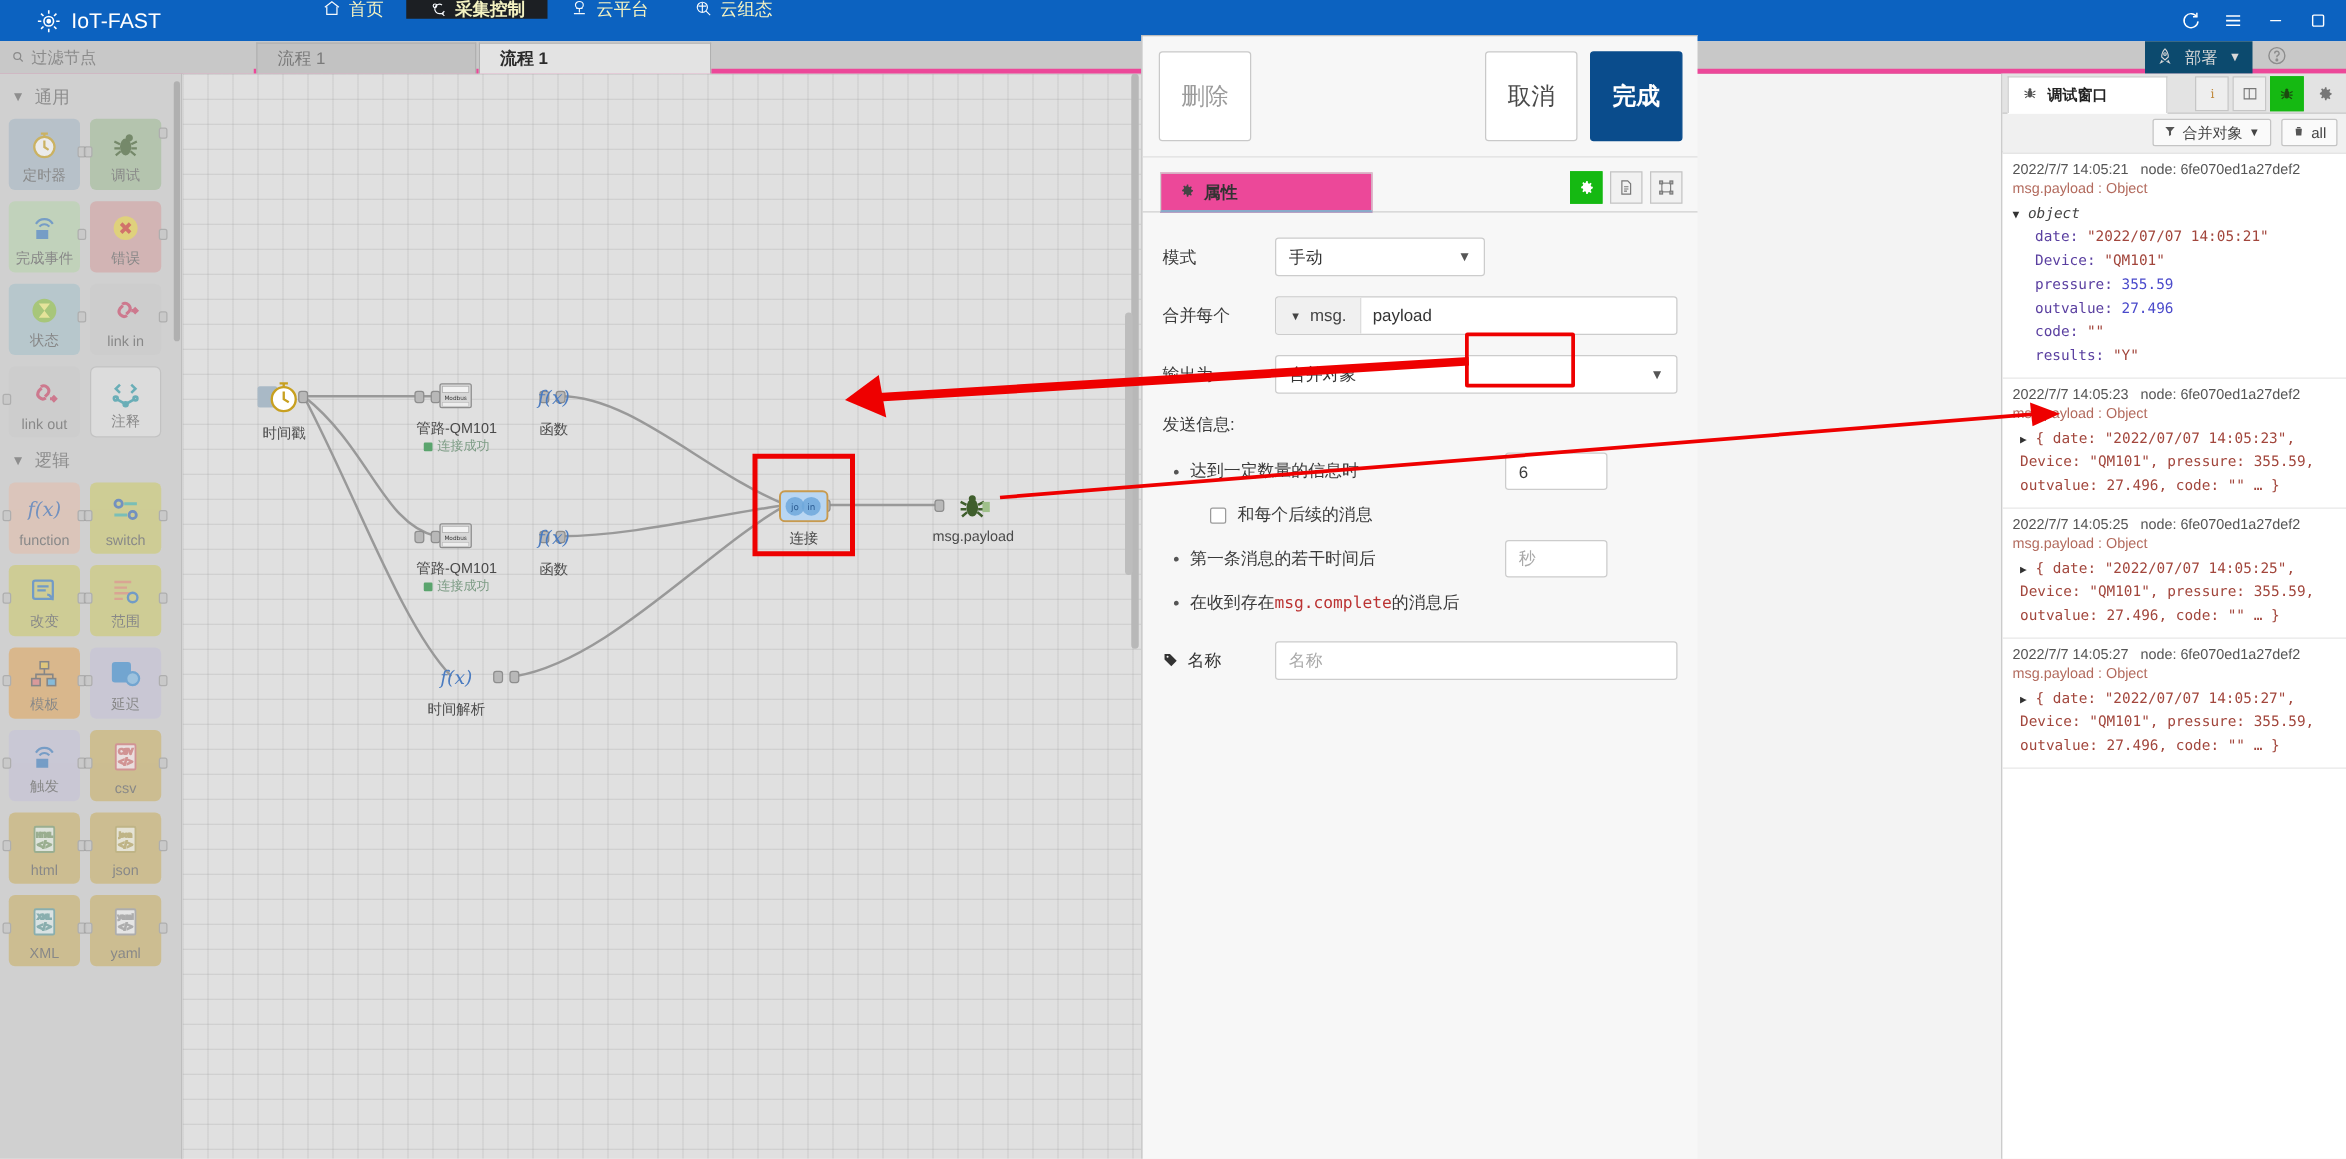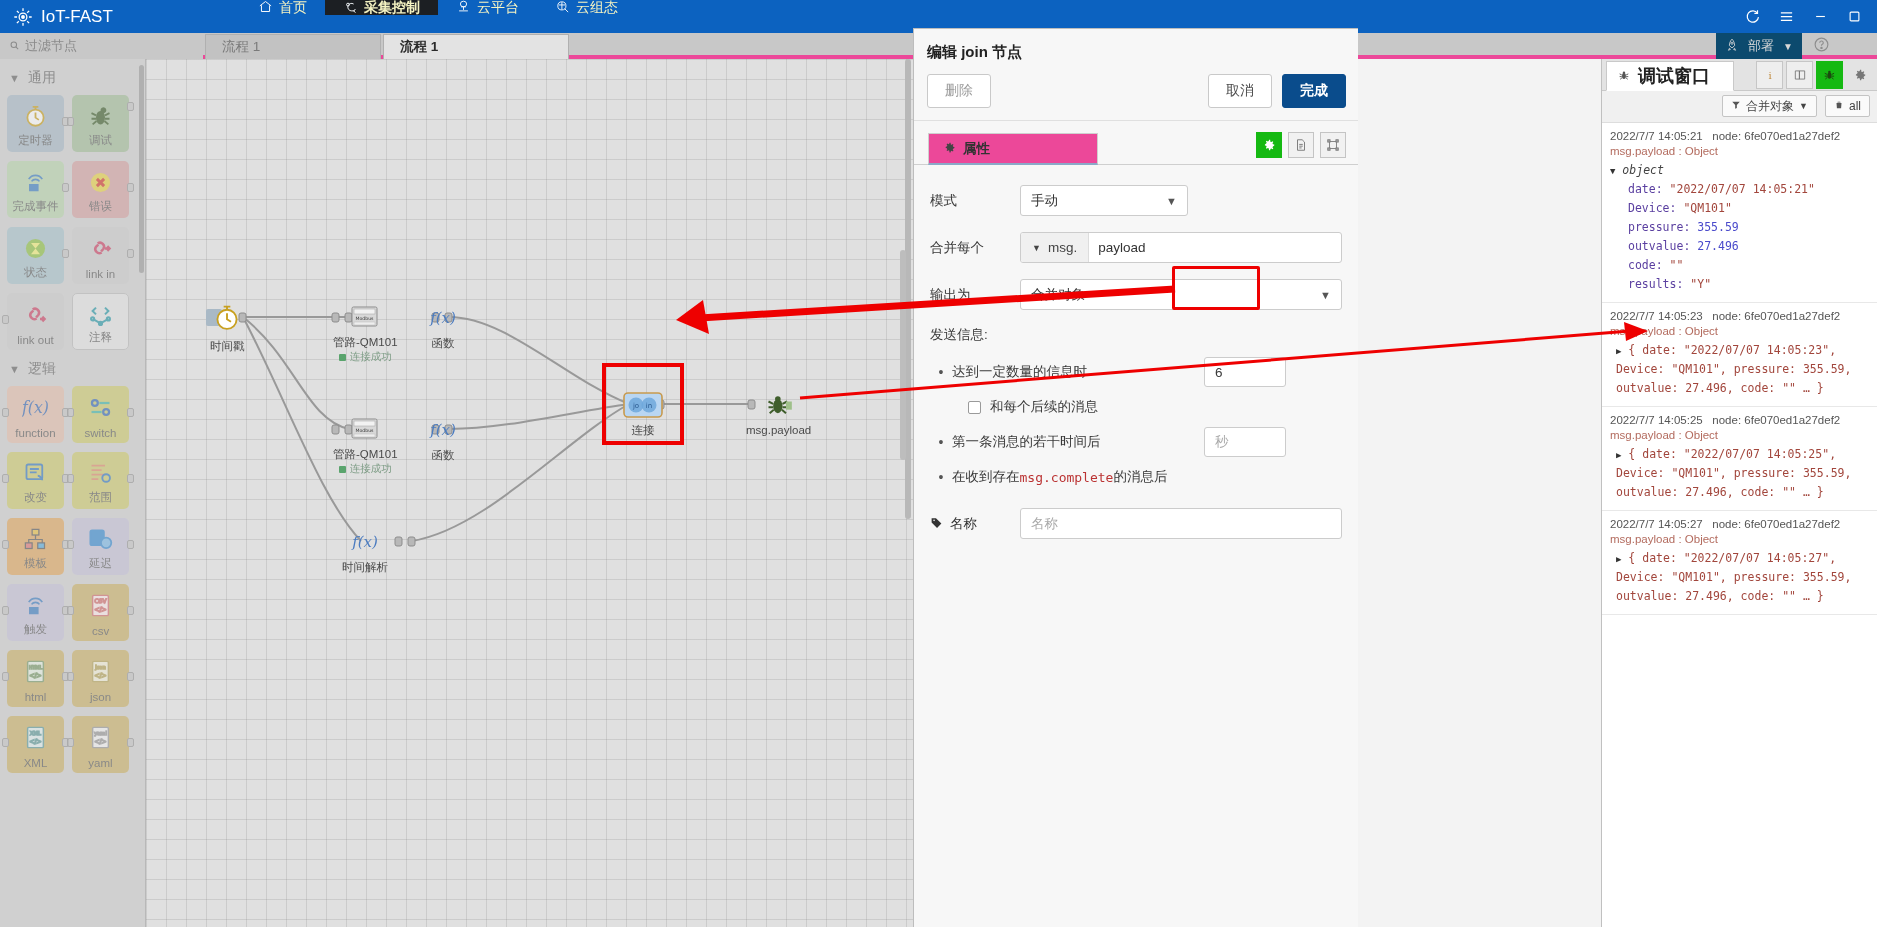--- a/index.html
+++ b/index.html
@@ -8,21 +8,21 @@
     font-family: "Liberation Sans", "DejaVu Sans", sans-serif;
     font-size: 13px;
     color: #333;
     background: #f3f3f3;
   }
   
   #appbar {
     position:absolute; left:0; top:0; width:1877px; height:33px;
     background:#0c62c0; display:flex; align-items:center;
   }
-  #brand { display:flex; align-items:center; gap:7px; color:#fff; font-size:17px; padding-left:12px; width:240px;}
+  #brand { display:flex; align-items:center; gap:7px; color:#fff; font-size:17px; padding-left:28px; width:240px;}
   #brand .logo { width:22px; height:22px; }
   #navtabs { display:flex; align-items:stretch; height:33px; }
   .navtab {
     display:flex; align-items:center; gap:6px; color:#fef9c3;
     font-size:14px; padding:0 18px; height:15px; opacity:.96;
   }
   .navtab.active { background:#1d1d1d;font-weight:bold; }
   .navtab svg { width:15px; height:15px; }
   #appbar-right { margin-left:auto; display:flex; align-items:center; gap:0; padding-right:6px;}
   .winbtn { width:34px; height:33px; display:flex; align-items:center; justify-content:center; color:#fff; }
@@ -88,22 +88,22 @@
   #editpanel {
     position:absolute; left:913px; top:28px; width:445px; height:899px;
     background:#f7f7f7; border-left:1px solid #bdbdbd; border-top:1px solid #bdbdbd;
   }
   #edit-title { padding:14px 0 12px 13px; font-size:15px; color:#222; font-weight:bold; }
   #edit-actions {
     display:flex; align-items:center; padding:0 12px 12px 13px;
     border-bottom:1px solid #e0e0e0;
   }
   .btn {
-    font-size:14px; padding:7px 17px; border-radius:3px; cursor:default;
-    border:1px solid #c9c9c9; background:#fff;
+    font-size:19px; padding:22px 17px; border-radius:3px; cursor:default;
+    border:1px solid #c9c9c9; background:#fff;margin-top:12px;
   }
   #del-btn { color:#9b9b9b; }
   #cancel-btn { margin-left:auto; color:#4a4a4a; }
   #done-btn { margin-left:10px; background:#0a4c8c; border-color:#0a4c8c; color:#fff; font-weight:bold;}
   #edit-tabrow { position:relative; height:32px; margin-top:12px; border-bottom:1px solid #cfcfcf; }
   #prop-tab {
     position:absolute; left:14px; top:0; width:170px; height:32px;
     background:#ec4899; border:1px solid #cfcfcf; border-bottom:2px solid #8aa9c8;
     display:flex; align-items:center; gap:7px; padding-left:14px; font-size:13.5px; font-weight:bold; color:#333;
   }
@@ -156,21 +156,21 @@
   #deploy-btn {
     display:flex; align-items:center; gap:9px; background:#0c4a6e; color:#d8d8d8;
     height:26px; padding:12px 9px; font-size:13px;
   }
   #deploy-btn svg { width:14px; height:14px; }
   #help-btn { margin-left:11px; color:#8d8d8d; }
   #dbg-tabrow { position:relative; height:32px; background:#e3e3e3; border-bottom:1px solid #c9c9c9;}
   #dbg-tab {
     position:absolute; left:4px; top:2px; height:30px; width:128px; background:#fff;
     border:1px solid #c9c9c9; border-bottom:1px solid #fff;
-    display:flex; align-items:center; gap:7px; padding-left:11px; font-size:18px; font-weight:bold; color:#222;
+    display:flex; align-items:center; gap:7px; padding-left:11px; font-size:12px; font-weight:bold; color:#222;
   }
   #dbg-icons { position:absolute; right:4px; top:2px; display:flex; gap:3px;}
   .dbgicon { width:27px; height:28px; display:flex; align-items:center; justify-content:center; border:1px solid #c6c6c6; background:#eee;}
   .dbgicon.green { background:#15b912; border-color:#15b912; }
   .dbgicon.plain { border:none; background:transparent; }
   .dbgicon svg { width:14px; height:14px;}
   #dbg-filterrow { height:30px; display:flex; align-items:center; justify-content:flex-end; gap:8px; padding-right:7px; background:#f0f0f0;}
   .dbg-fbtn {
     display:flex; align-items:center; gap:5px; height:22px; padding:0 8px;
     border:1px solid #c4c4c4; background:#fafafa; font-size:12px; color:#444; border-radius:2px;
@@ -665,21 +665,20 @@
         </g>
       <rect x="18" y="9" width="5" height="7" fill="#9fc08a"></rect>
     </svg>
     <div class="label">msg.payload</div>
   </div>
 
   <div id="canvas-scrollbar"></div>
 </div>
 
 <div id="editpanel">
-  <div id="edit-title">编辑 join 节点</div>
 
   <div id="edit-actions">
     <div class="btn" id="del-btn">删除</div>
     <div class="btn" id="cancel-btn">取消</div>
     <div class="btn" id="done-btn">完成</div>
   </div>
 
   <div id="edit-tabrow">
     <div id="prop-tab">
       <span>

